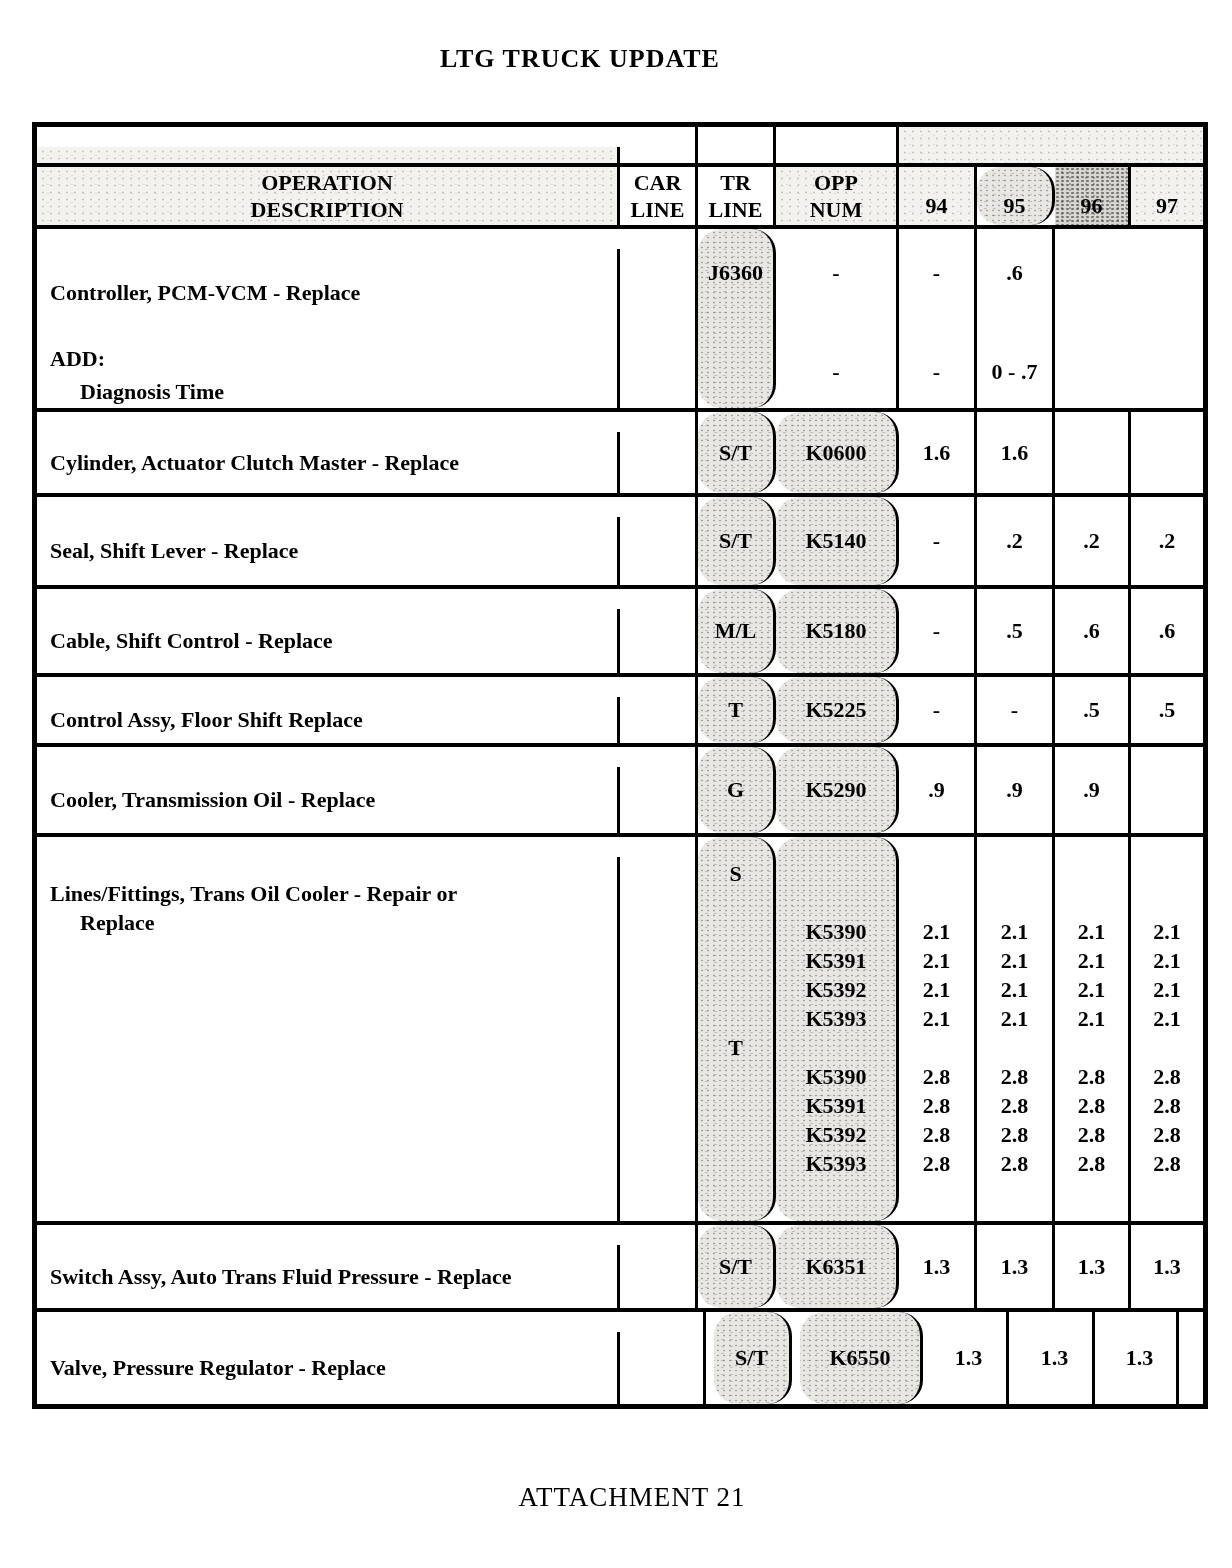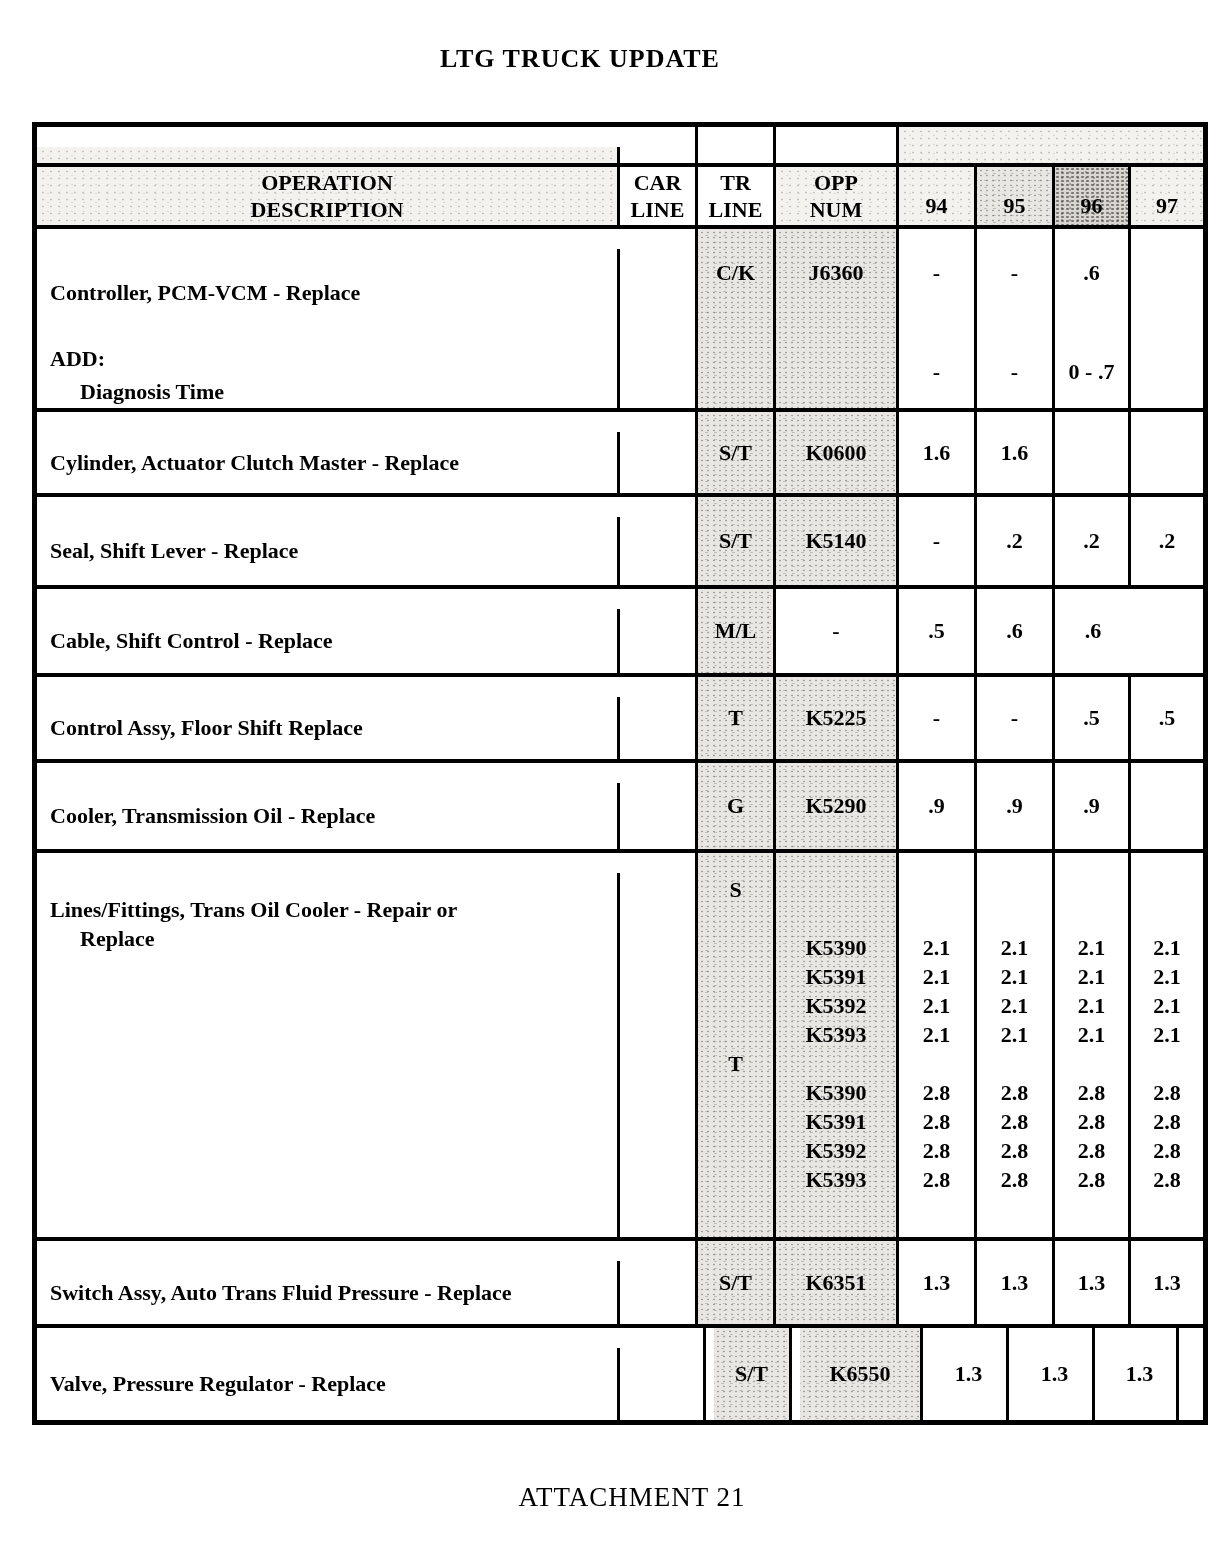--- a/index.html
+++ b/index.html
@@ -52,20 +52,21 @@
   .ln  { height: 29px; line-height: 29px; }
   .ctr { text-align: center; }
   .indent { padding-left: 30px; }
   .speckle {
     background-color: #e9e7e3;
     background-image:
       radial-gradient(rgba(0,0,0,0.30) 1px, transparent 1.35px),
       radial-gradient(rgba(0,0,0,0.17) 1px, transparent 1.3px);
     background-size: 6px 5px, 9px 7px;
     background-position: 1px 1px, 4px 3px;
+    border-radius: 24px;
   }
   .speckle-light {
     background-color: #f3f2ef;
     background-image:
       radial-gradient(rgba(0,0,0,0.20) 1px, transparent 1.3px),
       radial-gradient(rgba(0,0,0,0.10) 1px, transparent 1.2px);
     background-size: 8px 7px, 12px 9px;
     background-position: 2px 1px, 5px 4px;
   }
   .speckle-dark {
@@ -126,23 +127,20 @@
 
   <div class="row" style="height:183px">
     <div class="cell desc col pt1">
       <div class="ln1">Controller, PCM-VCM - Replace</div>
       <div class="ln1"></div>
       <div class="ln1">ADD:</div>
       <div class="ln1 indent">Diagnosis Time</div>
     </div>
     <div class="cell"></div>
     <div class="cell col pt1 speckle">
-      <div class="ln1 ctr">C/K</div>
-    </div>
-    <div class="cell col pt1 speckle">
       <div class="ln1 ctr">J6360</div>
     </div>
     <div class="cell col pt1">
       <div class="ln1 ctr">-</div>
       <div class="ln1"></div>
       <div class="ln1"></div>
       <div class="ln1 ctr">-</div>
     </div>
     <div class="cell col pt1">
       <div class="ln1 ctr">-</div>
@@ -180,27 +178,28 @@
     <div class="cell">-</div>
     <div class="cell">.2</div>
     <div class="cell">.2</div>
     <div class="cell">.2</div>
   </div>
 
   <div class="row" style="height:88px">
     <div class="cell desc">Cable, Shift Control - Replace</div>
     <div class="cell"></div>
     <div class="cell speckle">M/L</div>
+    <div class="cell speckle">K5180</div>
     <div class="cell">-</div>
     <div class="cell">.5</div>
     <div class="cell">.6</div>
     <div class="cell">.6</div>
   </div>
 
-  <div class="row" style="height:86px">
+  <div class="row" style="height:70px">
     <div class="cell desc">Control Assy, Floor Shift Replace</div>
     <div class="cell"></div>
     <div class="cell speckle">T</div>
     <div class="cell speckle">K5225</div>
     <div class="cell">-</div>
     <div class="cell">-</div>
     <div class="cell">.5</div>
     <div class="cell">.5</div>
   </div>
 

